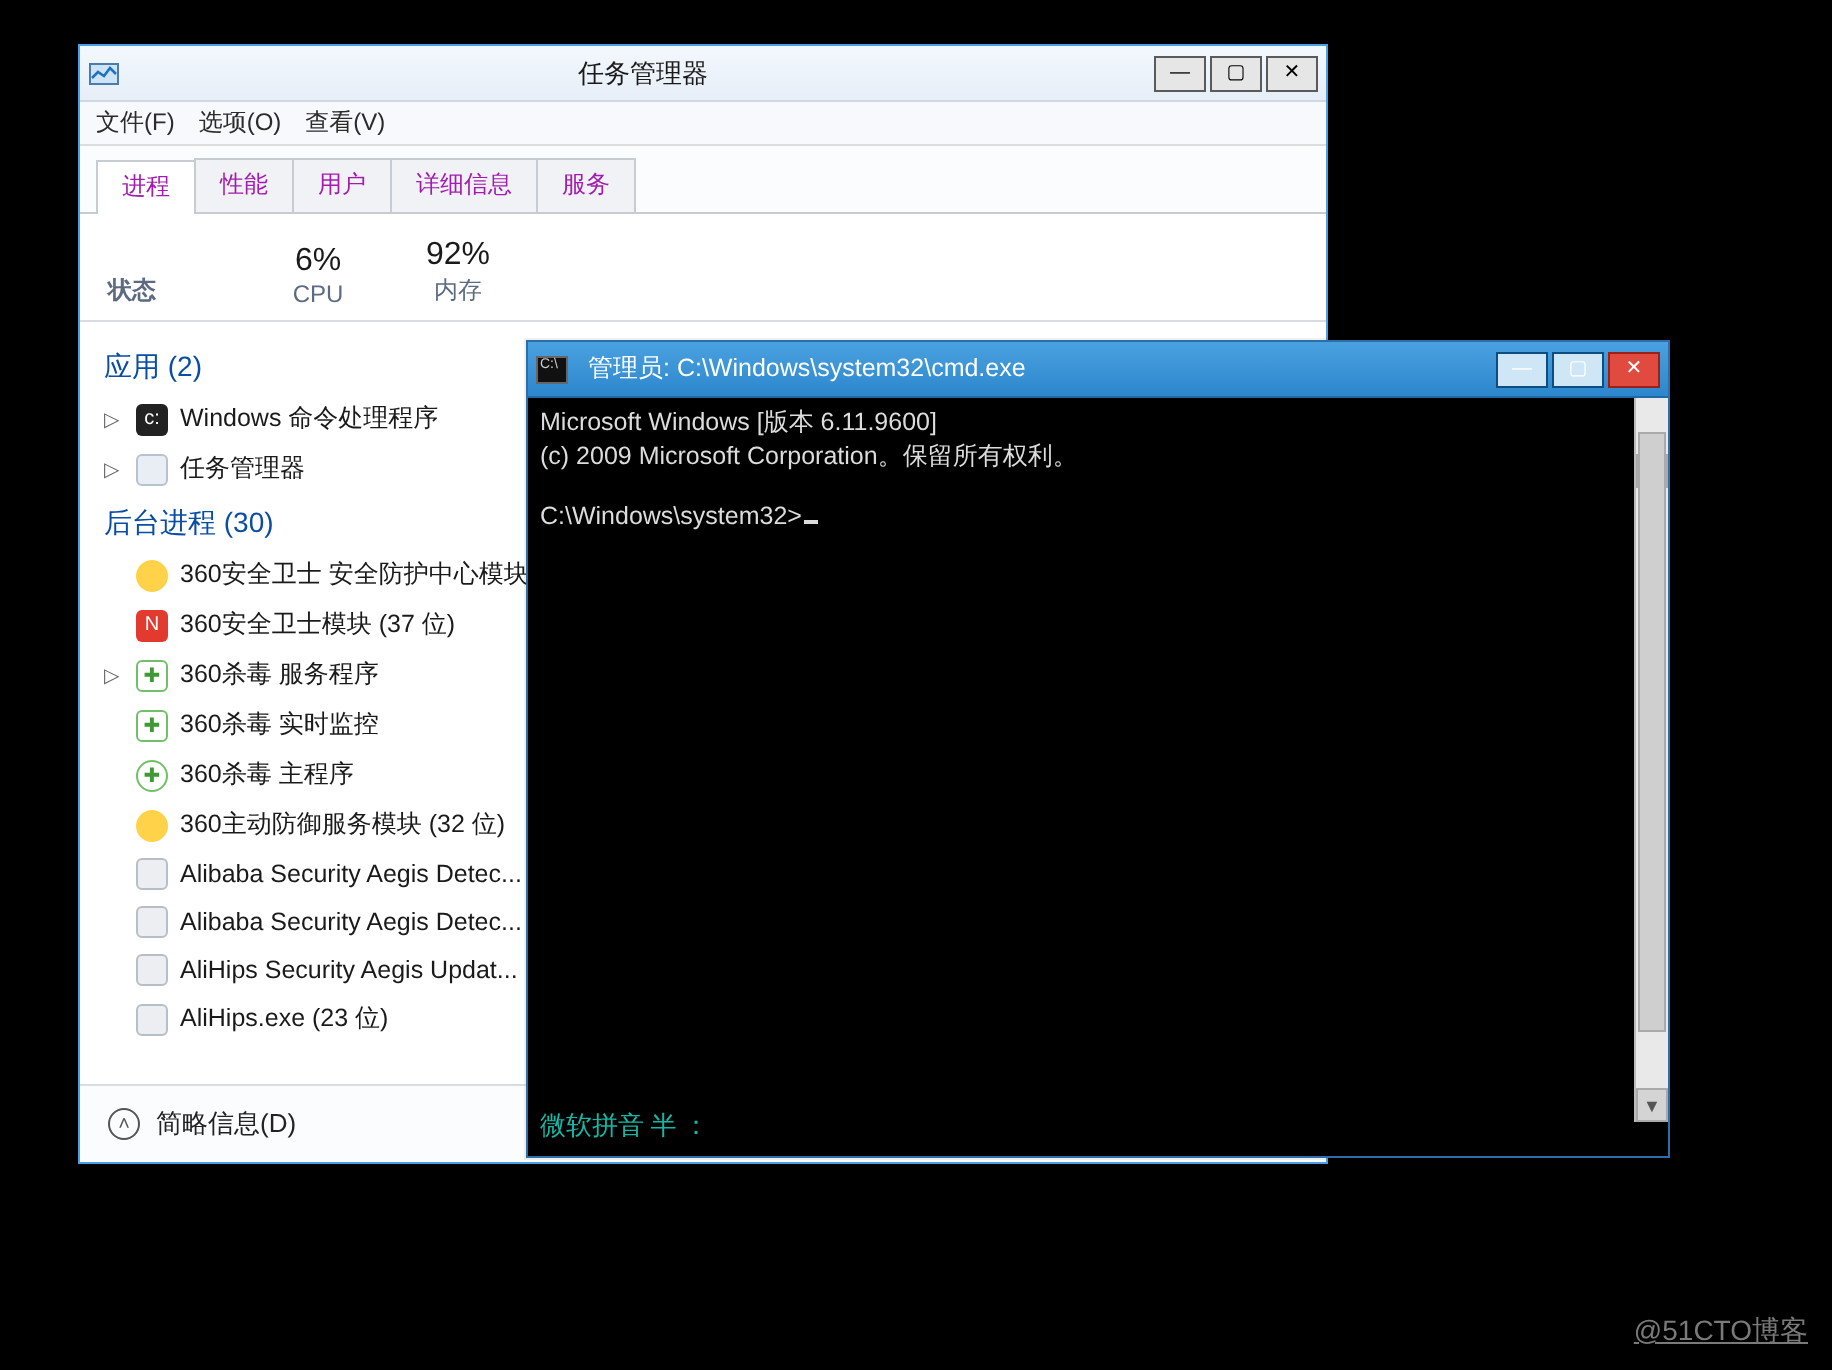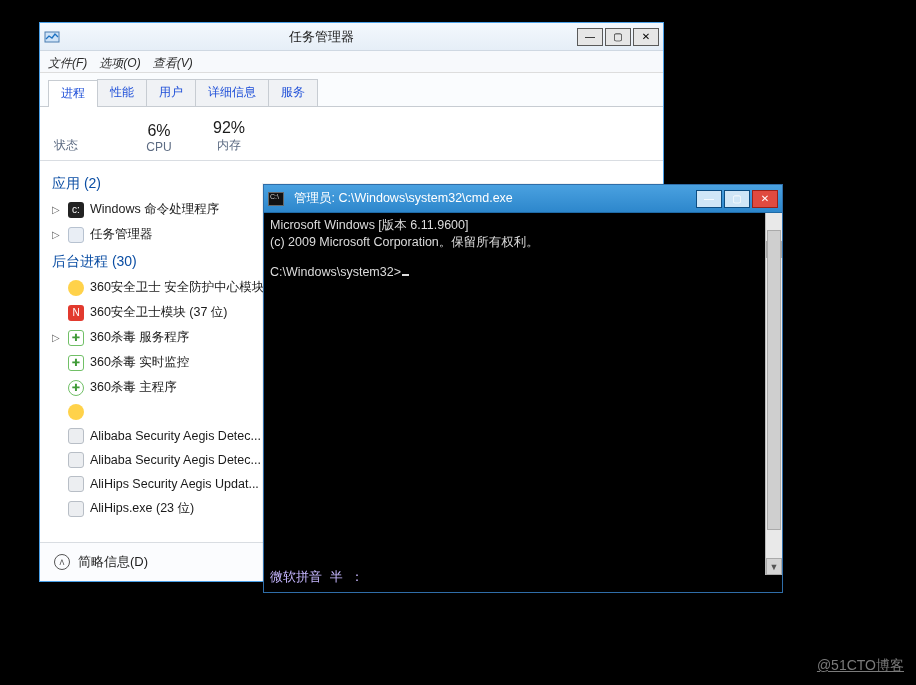--- a/index.html
+++ b/index.html
@@ -6,57 +6,57 @@
   body { background: #000; width: 916px; height: 685px; position: relative; overflow: hidden; }
   .window { position: absolute; background: #fff; border: 1px solid #4aa0e8; box-shadow: 0 0 0 1px rgba(0,0,0,.06); }
   
   .tm { left: 39px; top: 22px; width: 625px; height: 560px; }
   .titlebar { height: 28px; background: linear-gradient(#f3f8fd,#e6eef7); display: flex; align-items: center; padding: 0 4px; border-bottom: 1px solid #cfd8e2; }
   .titlebar .icon { width: 16px; height: 16px; margin-right: 6px; }
   .titlebar .title-text { flex: 1; text-align: center; font-size: 13px; color: #1a1a1a; }
   .win-ctrls { display: flex; gap: 2px; }
   .win-btn { width: 26px; height: 18px; border: 1px solid #5a5a5a; background:#e6e6e6; display:flex; align-items:center; justify-content:center; font-size:10px; line-height:1; cursor:pointer; }
   .win-btn.close { background:#e6e6e6; }
-  .menubar { height: 22px; display:flex; align-items:flex-end; padding: 0 8px; gap: 12px; font-size: 12px; color:#2b2b2b; background:#f7f9fc; border-bottom:1px solid #ddd;font-style:italic; }
+  .menubar { height: 22px; display:flex; align-items:center; padding: 0 8px; gap: 12px; font-size: 12px; color:#2b2b2b; background:#f7f9fc; border-bottom:1px solid #ddd; }
   .menubar span { cursor:default; }
   .tabstrip { display:flex; align-items:flex-end; padding: 6px 8px 0 8px; background:#fafcfe; border-bottom:1px solid #c7ccd2; gap:0; }
-  .tab { padding: 4px 12px 5px; font-size: 12px; border:1px solid #c7ccd2; border-bottom:none; margin-right:-1px; background:#f0f2f5; color:#1d4ed8; cursor:pointer; }
+  .tab { padding: 4px 12px 5px; font-size: 12px; border:1px solid #c7ccd2; border-bottom:none; margin-right:-1px; background:#f0f2f5; color:#a21caf; cursor:pointer; }
   .tab.active { background:#fff; position:relative; top:1px; }
   .columns { display:flex; align-items:flex-end; padding: 12px 14px 6px 14px; border-bottom:1px solid #d9dde2; font-size:12px; color:#5c6b82; }
   .columns .col-name { flex: 0 0 230px; }
-  .columns .col-status { flex: 0 0 70px; }
+  .columns .col-status { flex: 0 0 70px; font-weight: bold; }
   .columns .col-stat { flex:0 0 70px; text-align:center; }
   .columns .big { font-size:16px; color:#1a1a1a; display:block; text-align:center; }
   .process-area { padding: 8px 10px 10px 10px; overflow:hidden; }
   .group-header { font-size: 14px; color:#0a4da3; padding: 6px 2px 4px 2px; }
   .proc-row { display:flex; align-items:center; font-size:12.5px; color:#1a1a1a; padding:4px 2px 4px 2px; gap:6px; white-space:nowrap; overflow:hidden; text-overflow:ellipsis; cursor:default; }
   .tree-caret { width:10px; display:inline-block; color:#666; font-size:10px; }
   .proc-icon { width:16px; height:16px; display:inline-flex; align-items:center; justify-content:center; border-radius:3px; font-size:10px; }
   .ic-cmd { background:#222; color:#fff; }
   .ic-tm  { background:#e9eef5; border:1px solid #b7c2d0; }
   .ic-360y{ background:#ffd24a; border-radius:50%; color:#8a5a00; }
   .ic-360r{ background:#e23a2e; color:#fff; border-radius:3px; }
   .ic-360g{ background:#fff; border:1px solid #71c067; color:#3f9a36; }
   .ic-360s{ background:#fff; border:1px solid #71c067; color:#3f9a36; border-radius:50%; }
   .ic-ali { background:#eceef1; border:1px solid #b8bec6; }
   .bottom-bar { position:absolute; left:0; right:0; bottom:0; border-top:1px solid #d9dde2; padding:10px 14px; display:flex; align-items:center; gap:8px; background:#fbfcfe; font-size:13px; color:#222; }
   .circ { width:16px;height:16px;border:1.5px solid #555;border-radius:50%; display:flex;align-items:center;justify-content:center;font-size:10px;color:#555; }
   
-  .cmd { left:263px; top:184px; width:520px; height:409px; border:1px solid #2f6da8; }
+  .cmd { left:263px; top:170px; width:572px; height:409px; border:1px solid #2f6da8; }
   .cmd .titlebar { background: linear-gradient(#4aa1e0,#2d87cc); color:#fff; border-bottom:1px solid #1f6aa6; }
   .cmd .titlebar .title-text { color:#fff; font-size:12.5px; text-align:left; padding-left:4px; }
   .cmd .titlebar .icon-cmd { width:16px; height:14px; background:#111; border:1px solid #666; margin-right:6px; position:relative; }
   .cmd .titlebar .icon-cmd::after { content:"C:\\"; color:#ccc; font-size:7px; position:absolute; left:1px; top:0; }
   .cmd .win-btn { background:#cfe6f7; border-color:#0c4d82; }
   .cmd .win-btn.close { background:#e04a3f; color:#fff; border-color:#9a2018; }
   .cmd-body { background:#000; color:#dcdcdc; font-family:"Consolas","Courier New",monospace; font-size:12.5px; padding:4px 6px; height:calc(100% - 28px); position:relative; white-space:pre; }
   .cmd-scroll { position:absolute; right:0; top:0; bottom:17px; width:17px; background:#e9e9e9; border-left:1px solid #bbb; }
   .cmd-scroll .arrow { height:17px; background:#d4d4d4; border:1px solid #aaa; display:flex; align-items:center; justify-content:center; font-size:9px; color:#555; }
   .cmd-scroll .thumb { position:absolute; top:17px; left:1px; right:1px; height:300px; background:#cfcfcf; border:1px solid #aaa; }
-  .cmd-ime { position:absolute; left:6px; bottom:6px; color:#c4b5fd; font-family:Liberation Mono, monospace; font-size:13px; }
+  .cmd-ime { position:absolute; left:6px; bottom:6px; color:#14b8a6; font-family:Liberation Serif, serif; font-size:13px; }
   .cursor { display:inline-block; width:7px; height:2px; background:#dcdcdc; vertical-align:baseline; margin-left:1px; }
   .watermark { position:absolute; right:12px; bottom:10px; color:#7a7a7a; font-size:14px;text-decoration:underline; }
 </style>
 </head>
 <body>
 
 <div class="window tm">
   <div class="titlebar">
     <svg class="icon" viewBox="0 0 16 16">
         <rect x="1" y="3" width="14" height="10" fill="#cfe3f7" stroke="#4a7cb0"></rect>
@@ -127,20 +127,21 @@
         <span>360杀毒 实时监控</span>
       </div>
     <div class="proc-row">
         <span class="tree-caret"></span>
         <span class="proc-icon ic-360s">✚</span>
         <span>360杀毒 主程序</span>
       </div>
     <div class="proc-row">
         <span class="tree-caret"></span>
         <span class="proc-icon ic-360y"></span>
+        <span>360主动防御服务模块 (32 位)</span>
       </div>
     <div class="proc-row">
         <span class="tree-caret"></span>
         <span class="proc-icon ic-ali"></span>
         <span>Alibaba Security Aegis Detec...</span>
       </div>
     <div class="proc-row">
         <span class="tree-caret"></span>
         <span class="proc-icon ic-ali"></span>
         <span>Alibaba Security Aegis Detec...</span>

